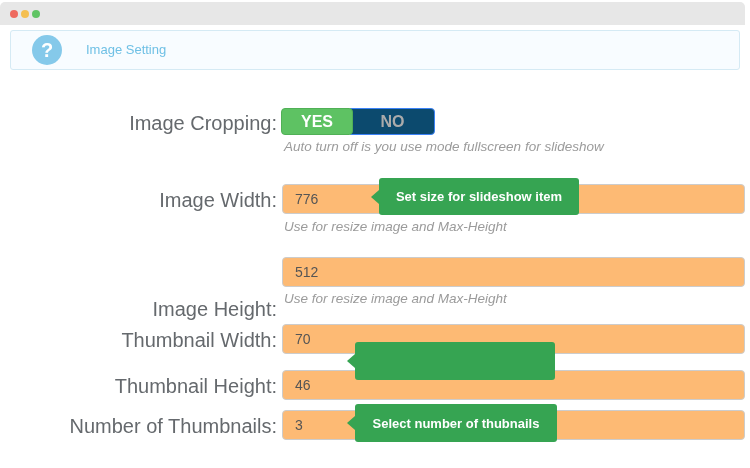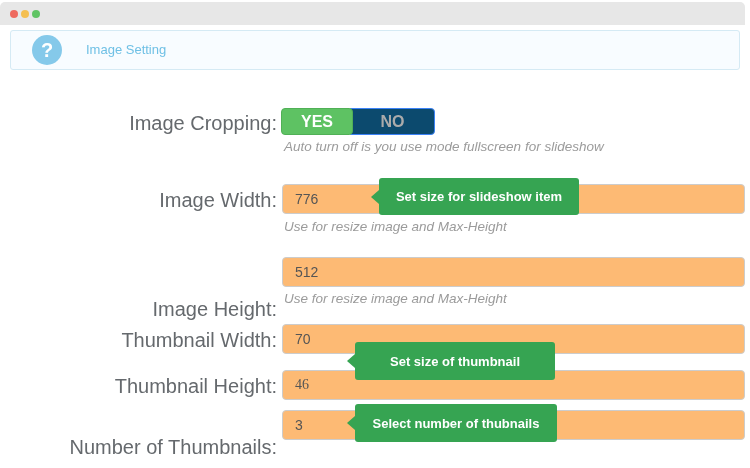--- a/index.html
+++ b/index.html
@@ -126,22 +126,22 @@
   .help-crop  { top:139px; }
   .lbl-iw     { top:191px; }
   .inp-iw     { top:184px; }
   .help-iw    { top:219px; }
   .lbl-ih     { top:264px;margin-top:36px; }
   .inp-ih     { top:257px; }
   .help-ih    { top:291px; }
   .lbl-tw     { top:331px; }
   .inp-tw     { top:324px; }
   .lbl-th     { top:377px; }
-  .inp-th     { top:370px;font-family:Liberation Serif, serif; }
-  .lbl-nt     { top:438px; }
+  .inp-th     { top:370px; }
+  .lbl-nt     { top:417px; }
   .inp-nt     { top:410px; }
 </style>
 </head>
 <body>
 
 <div>
 
   <div class="chrome">
     <span class="dot dot-red"></span>
     <span class="dot dot-yellow"></span>
@@ -171,21 +171,20 @@
     <div class="help help-iw">Use for resize image and Max-Height</div>
 
     <div class="f-label lbl-ih">Image Height:</div>
     <input class="f-input inp-ih" type="text" value="512" style="">
     <div class="help help-ih">Use for resize image and Max-Height</div>
 
     <div class="f-label lbl-tw">Thumbnail Width:</div>
     <input class="f-input inp-tw" type="text" value="70" style="">
     <div class="tooltip tt2">
       <span class="arrow"></span>
-      <span>Set size of thumbnail</span>
     </div>
 
     <div class="f-label lbl-th">Thumbnail Height:</div>
     <input class="f-input inp-th" type="text" value="46" style="">
 
     <div class="f-label lbl-nt">Number of Thumbnails:</div>
     <input class="f-input inp-nt" type="text" value="3" style="">
     <div class="tooltip tt3">
       <span class="arrow"></span>
       <span>Select number of thubnails</span>

